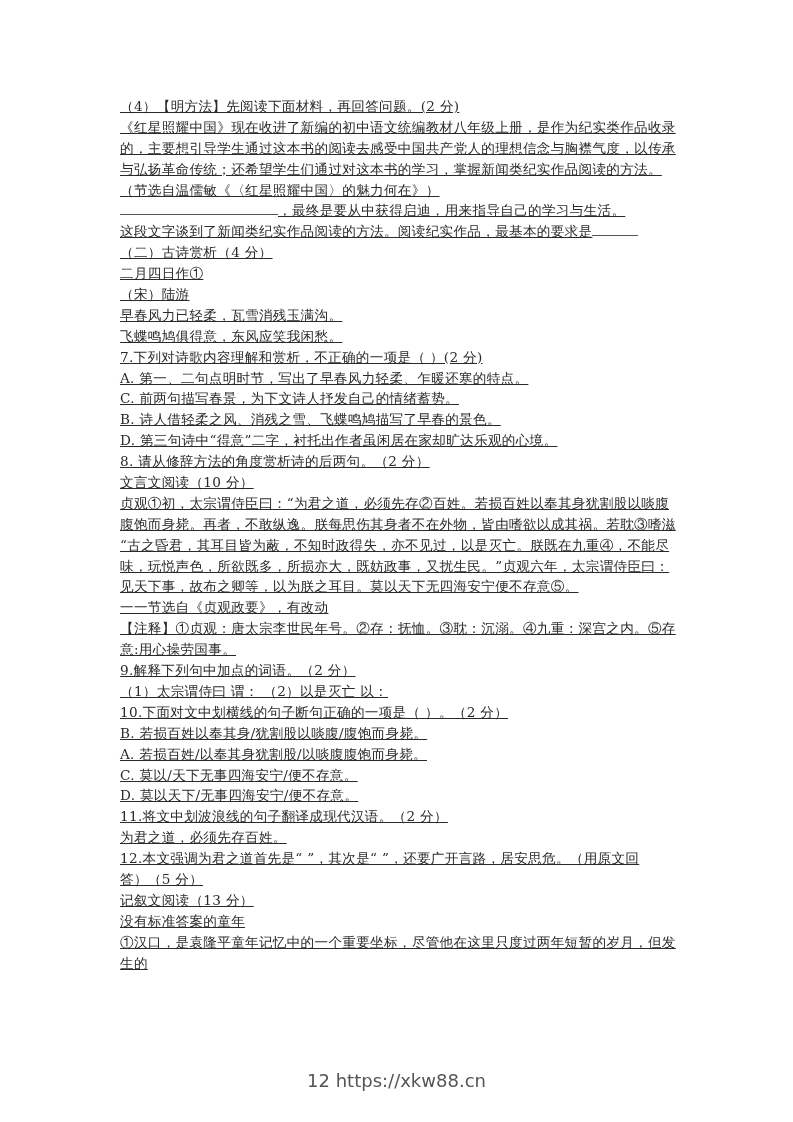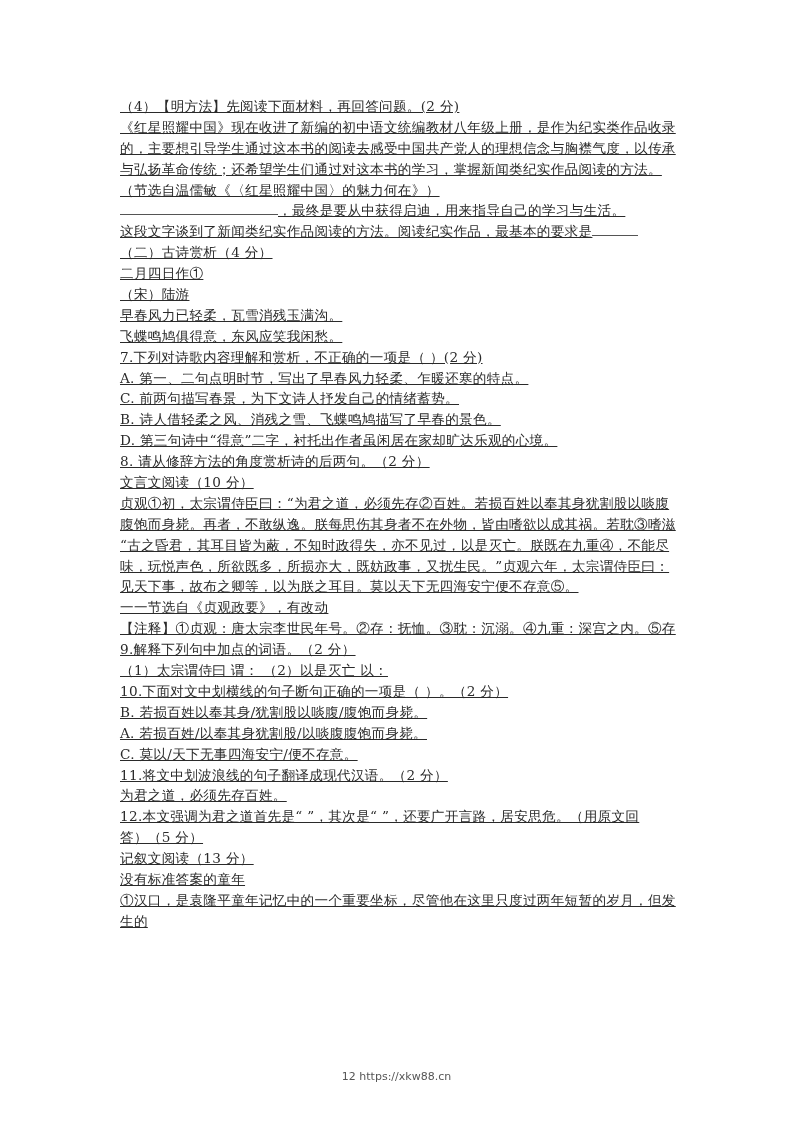--- a/index.html
+++ b/index.html
@@ -9,21 +9,21 @@
     color: #2a2a2a;
   }
   .page {
     position: absolute; left: 120px; top: 96px; width: 560px;
     font-size: 13.6px; line-height: 20.9px; letter-spacing: 0.3px; text-decoration: underline;
   }
   .line { white-space: pre; height: 20.9px; overflow: visible; }
   .blank { display: inline-block; border-bottom: 1px solid #555; height: 14px; vertical-align: baseline; }
   .footer {
     position: absolute; left: 0; width: 793px; top: 1070px; text-align: center;
-    font-family: "DejaVu Sans", "Liberation Sans", sans-serif; font-size: 11px; color: #555;
+    font-family: "DejaVu Sans", "Liberation Sans", sans-serif; font-size: 18px; color: #555;
   }
 </style>
 </head>
 <body>
 
 <div class="page">
 
   <div class="line">（4）【明方法】先阅读下面材料，再回答问题。(2 分)</div>
   <div class="line">《红星照耀中国》现在收进了新编的初中语文统编教材八年级上册，是作为纪实类作品收录</div>
   <div class="line">的，主要想引导学生通过这本书的阅读去感受中国共产党人的理想信念与胸襟气度，以传承</div>
@@ -45,26 +45,28 @@
   <div class="line">8. 请从修辞方法的角度赏析诗的后两句。（2 分）</div>
 
   <div class="line">文言文阅读（10 分）</div>
   <div class="line">贞观①初，太宗谓侍臣曰：“为君之道，必须先存②百姓。若损百姓以奉其身犹割股以啖腹</div>
   <div class="line">腹饱而身毙。再者，不敢纵逸。朕每思伤其身者不在外物，皆由嗜欲以成其祸。若耽③嗜滋</div>
   <div class="line">“古之昏君，其耳目皆为蔽，不知时政得失，亦不见过，以是灭亡。朕既在九重④，不能尽</div>
   <div class="line">味，玩悦声色，所欲既多，所损亦大，既妨政事，又扰生民。”贞观六年，太宗谓侍臣曰：</div>
   <div class="line">见天下事，故布之卿等，以为朕之耳目。莫以天下无四海安宁便不存意⑤。</div>
   <div class="line">一一节选自《贞观政要》，有改动</div>
   <div class="line">【注释】①贞观：唐太宗李世民年号。②存：抚恤。③耽：沉溺。④九重：深宫之内。⑤存</div>
+  <div class="line">意:用心操劳国事。</div>
   <div class="line">9.解释下列句中加点的词语。（2 分）</div>
   <div class="line">（1）太宗谓侍曰 谓： （2）以是灭亡 以：</div>
   <div class="line">10.下面对文中划横线的句子断句正确的一项是（ ）。（2 分）</div>
   <div class="line">B. 若损百姓以奉其身/犹割股以啖腹/腹饱而身毙。</div>
   <div class="line">A. 若损百姓/以奉其身犹割股/以啖腹腹饱而身毙。</div>
   <div class="line">C. 莫以/天下无事四海安宁/便不存意。</div>
+  <div class="line">D. 莫以天下/无事四海安宁/便不存意。</div>
   <div class="line">11.将文中划波浪线的句子翻译成现代汉语。（2 分）</div>
   <div class="line">为君之道，必须先存百姓。</div>
   <div class="line">12.本文强调为君之道首先是“ ”，其次是“ ”，还要广开言路，居安思危。（用原文回</div>
   <div class="line">答）（5 分）</div>
 
   <div class="line">记叙文阅读（13 分）</div>
   <div class="line">没有标准答案的童年</div>
   <div class="line">①汉口，是袁隆平童年记忆中的一个重要坐标，尽管他在这里只度过两年短暂的岁月，但发</div>
   <div class="line">生的</div>
 </div>

